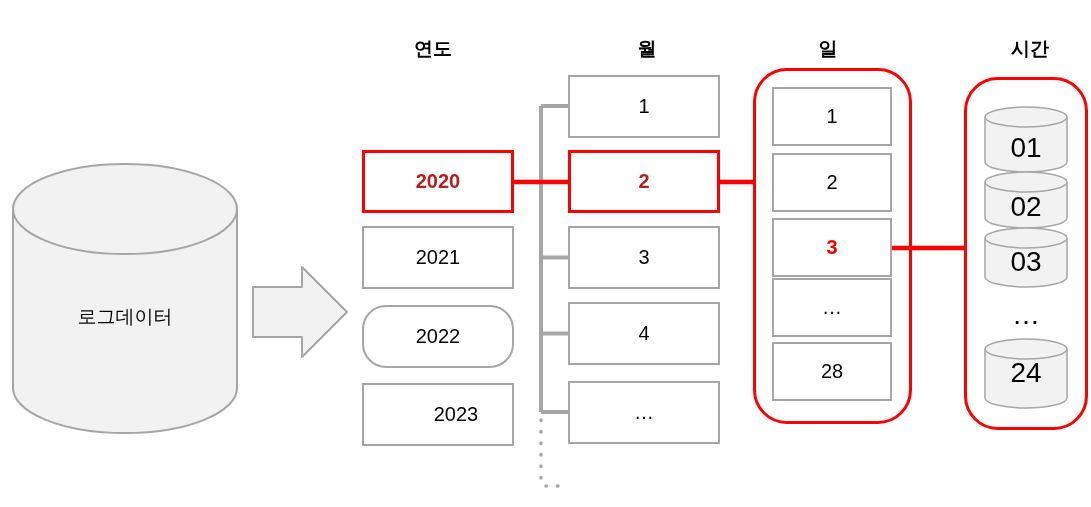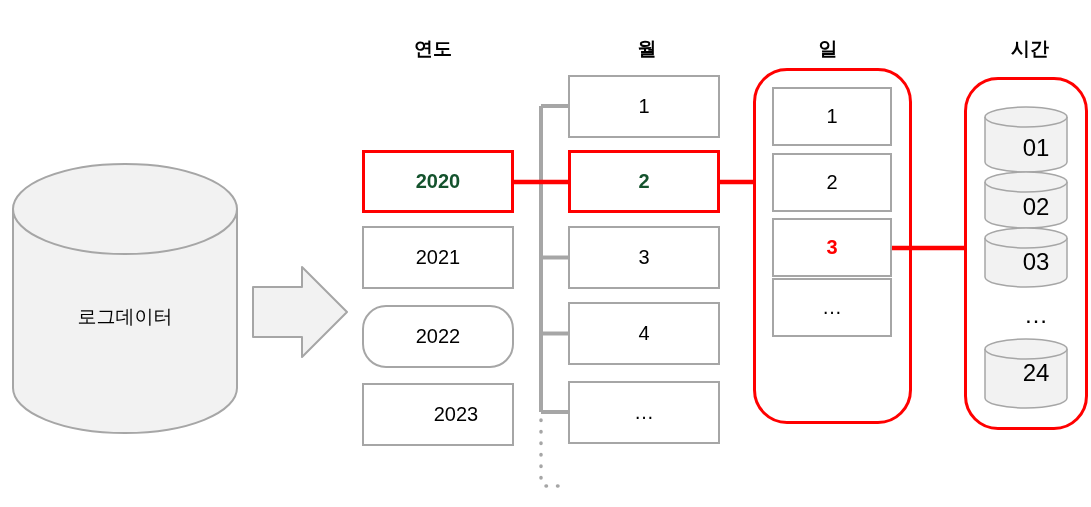--- a/index.html
+++ b/index.html
@@ -10,32 +10,32 @@
   .layer{position:absolute;left:0;top:0;}
   .hdr{
     position:absolute;width:100px;text-align:center;
     font-size:19px;font-weight:bold;color:#000;line-height:22px;top:8px;
   }
   .box{
     position:absolute;box-sizing:border-box;background:#ffffff;
     border:2px solid #a6a6a6;display:flex;align-items:center;justify-content:center;
     font-size:20px;color:#000;
   }
-  .box.sel{border:3px solid #ff0000;color:#14532d;font-weight:bold;}
+  .box.sel{border:3px solid #ff0000;color:#b91c1c;font-weight:bold;}
   .box.seltext{color:#ff0000;font-weight:bold;}
   .ybox{left:362px;width:152px;height:63px;}
   .mbox{left:568px;width:152px;height:63px;}
   .dbox{left:772px;width:120px;height:59px;}
   .group{
     position:absolute;box-sizing:border-box;
     border:3px solid #ff0000;border-radius:34px;background:transparent;
   }
   .cyl-label{
-    position:absolute;width:102px;left:985px;text-align:center;
-    font-size:24px;line-height:22px;color:#000;
+    position:absolute;width:82px;left:985px;text-align:center;
+    font-size:28px;line-height:22px;color:#000;
   }
   .src-label{
     position:absolute;left:25px;top:274px;width:200px;text-align:center;
     font-size:19px;line-height:26px;color:#000;
   }
 </style>
 </head>
 <body>
 
 <div class="canvas">
@@ -109,20 +109,21 @@
   <div class="box mbox" style="top:45px;">1</div>
   <div class="box mbox sel" style="top:120px;">2</div>
   <div class="box mbox" style="top:196px;">3</div>
   <div class="box mbox" style="top:272px;">4</div>
   <div class="box mbox" style="top:351px;">…</div>
 
   <div class="box dbox" style="top:57px;">1</div>
   <div class="box dbox" style="top:123px;">2</div>
   <div class="box dbox seltext" style="top:188px;">3</div>
   <div class="box dbox" style="top:248px;">…</div>
+  <div class="box dbox" style="top:312px;">28</div>
 
   <div class="cyl-label" style="top:107px;">01</div>
   <div class="cyl-label" style="top:166px;">02</div>
   <div class="cyl-label" style="top:221px;">03</div>
   <div class="cyl-label" style="top:274px;">…</div>
   <div class="cyl-label" style="top:332px;">24</div>
 
 </div>
 
 </body></html>

